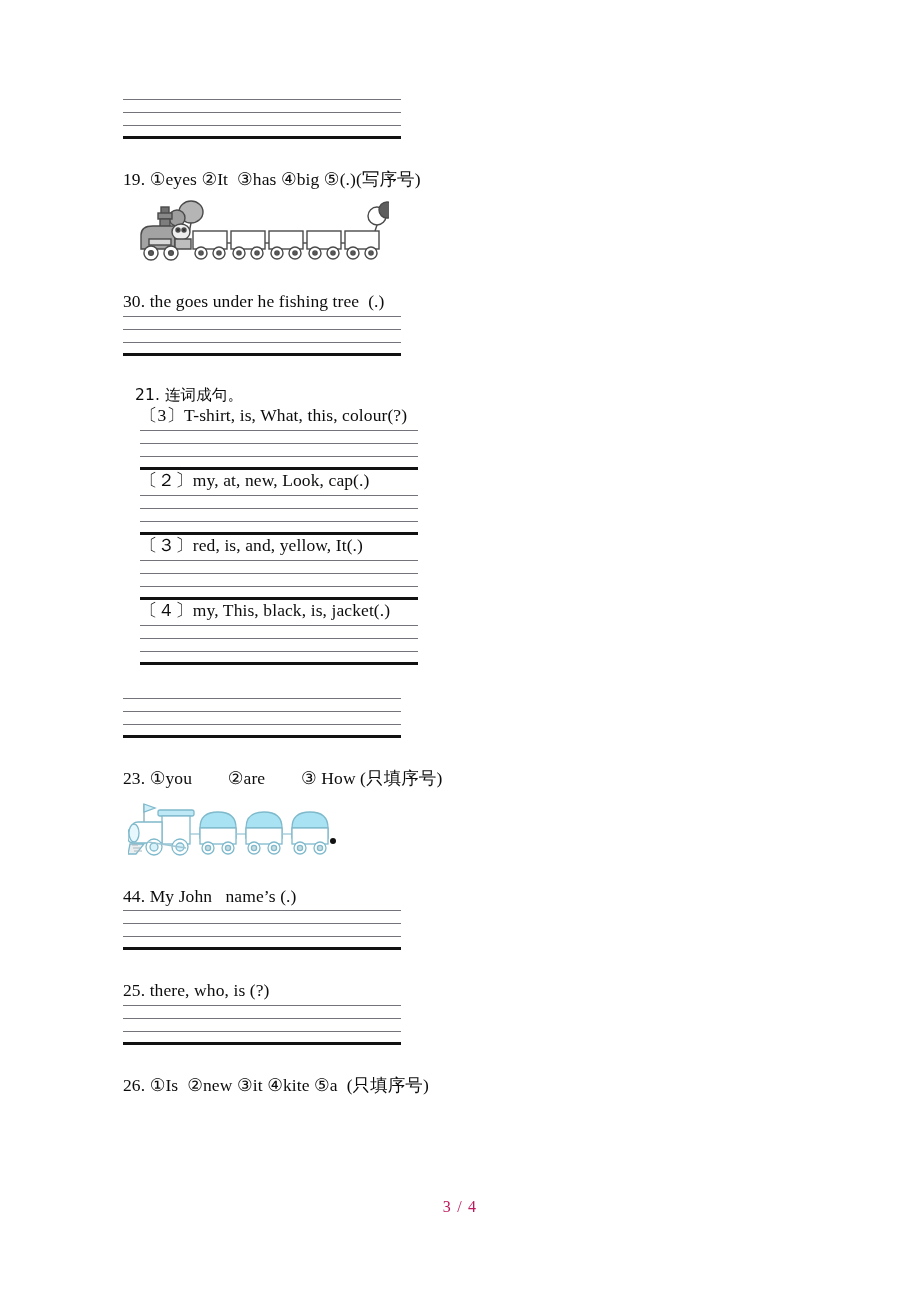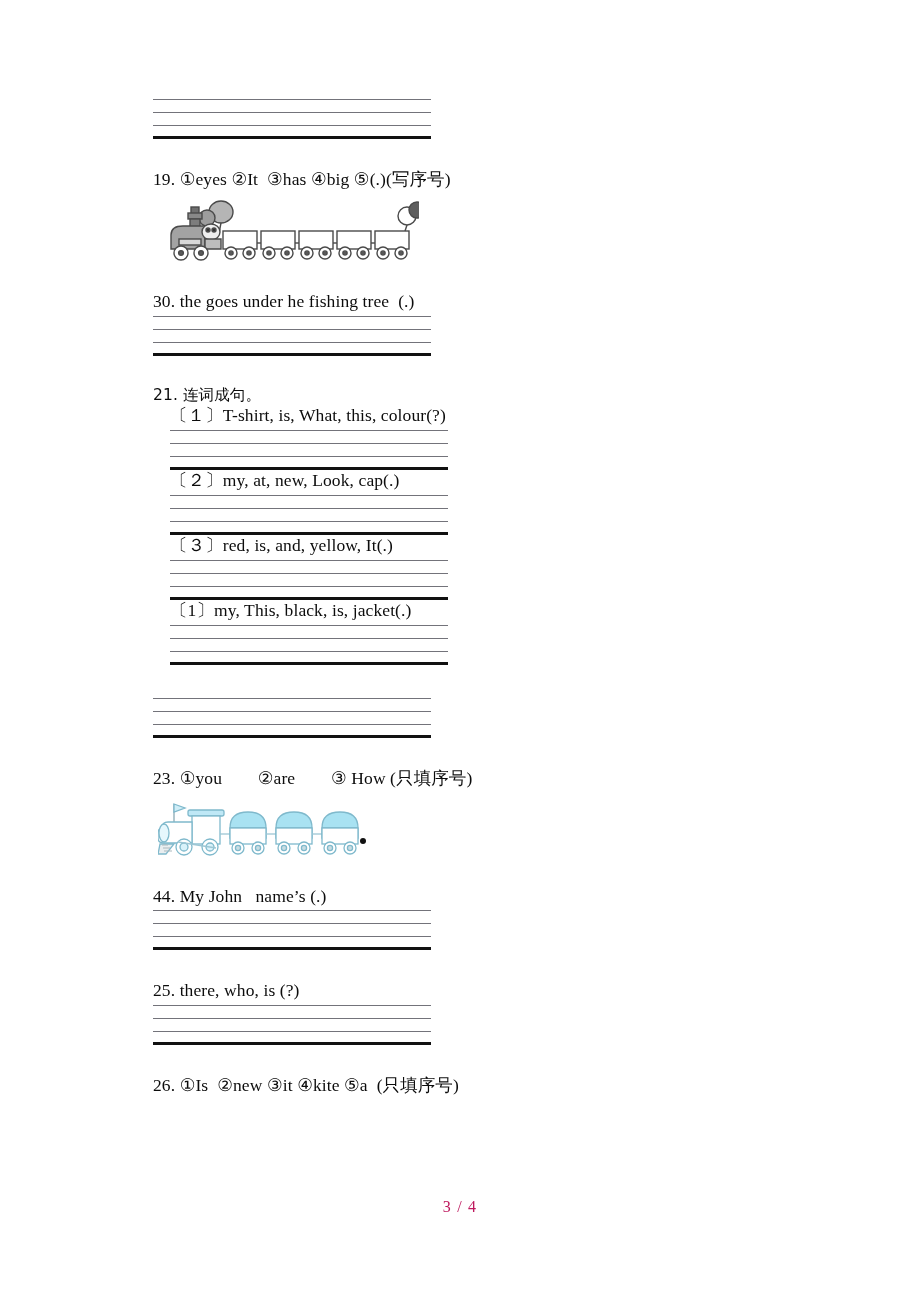--- a/index.html
+++ b/index.html
@@ -19,39 +19,40 @@
   .page {
     position: absolute;
     left: 0; top: 0;
     width: 920px;
     height: 1302px;
     background: #ffffff;
   }
 
   .content {
     position: absolute;
-    left: 153px;
+    left: 123px;
     top: 96px;
     width: 640px;
   }
 
   
   .qline {
     font-size: 17.5px;
     line-height: 1.25;
     letter-spacing: 0.1px;
     white-space: pre;
     color: #0c0c0c;
   }
   .qline.sub {
     padding-left: 17px;
   }
   .cjk {
     font-family: "DejaVu Sans", "Liberation Sans", sans-serif;
     font-size: 15.5px;
+    margin-left: 12px;
   }
 
   
   .lines {
     width: 278px;
     margin-top: 3px;
   }
   .lines.sub {
     margin-left: 17px;
     width: 278px;
@@ -190,21 +191,21 @@
       <div class="ln thin"></div>
       <div class="ln thin"></div>
       <div class="ln thin tight"></div>
       <div class="ln thick"></div>
     </div>
 
     <div class="gap-lg"></div>
 
     <div class="qline cjk">21. 连词成句。</div>
 
-    <div class="qline sub">〔１〕T-shirt, is, What, this, colour(?)</div>
+    <div class="qline sub">〔3〕T-shirt, is, What, this, colour(?)</div>
     <div class="lines sub">
       <div class="ln thin"></div>
       <div class="ln thin"></div>
       <div class="ln thin tight"></div>
       <div class="ln thick"></div>
     </div>
 
     <div class="qline sub">〔２〕my, at, new, Look, cap(.)</div>
     <div class="lines sub">
       <div class="ln thin"></div>
@@ -214,21 +215,21 @@
     </div>
 
     <div class="qline sub">〔３〕red, is, and, yellow, It(.)</div>
     <div class="lines sub">
       <div class="ln thin"></div>
       <div class="ln thin"></div>
       <div class="ln thin tight"></div>
       <div class="ln thick"></div>
     </div>
 
-    <div class="qline sub">〔1〕my, This, black, is, jacket(.)</div>
+    <div class="qline sub">〔４〕my, This, black, is, jacket(.)</div>
     <div class="lines sub">
       <div class="ln thin"></div>
       <div class="ln thin"></div>
       <div class="ln thin tight"></div>
       <div class="ln thick"></div>
     </div>
 
     <div class="gap-lg"></div>
 
     <div class="lines">

